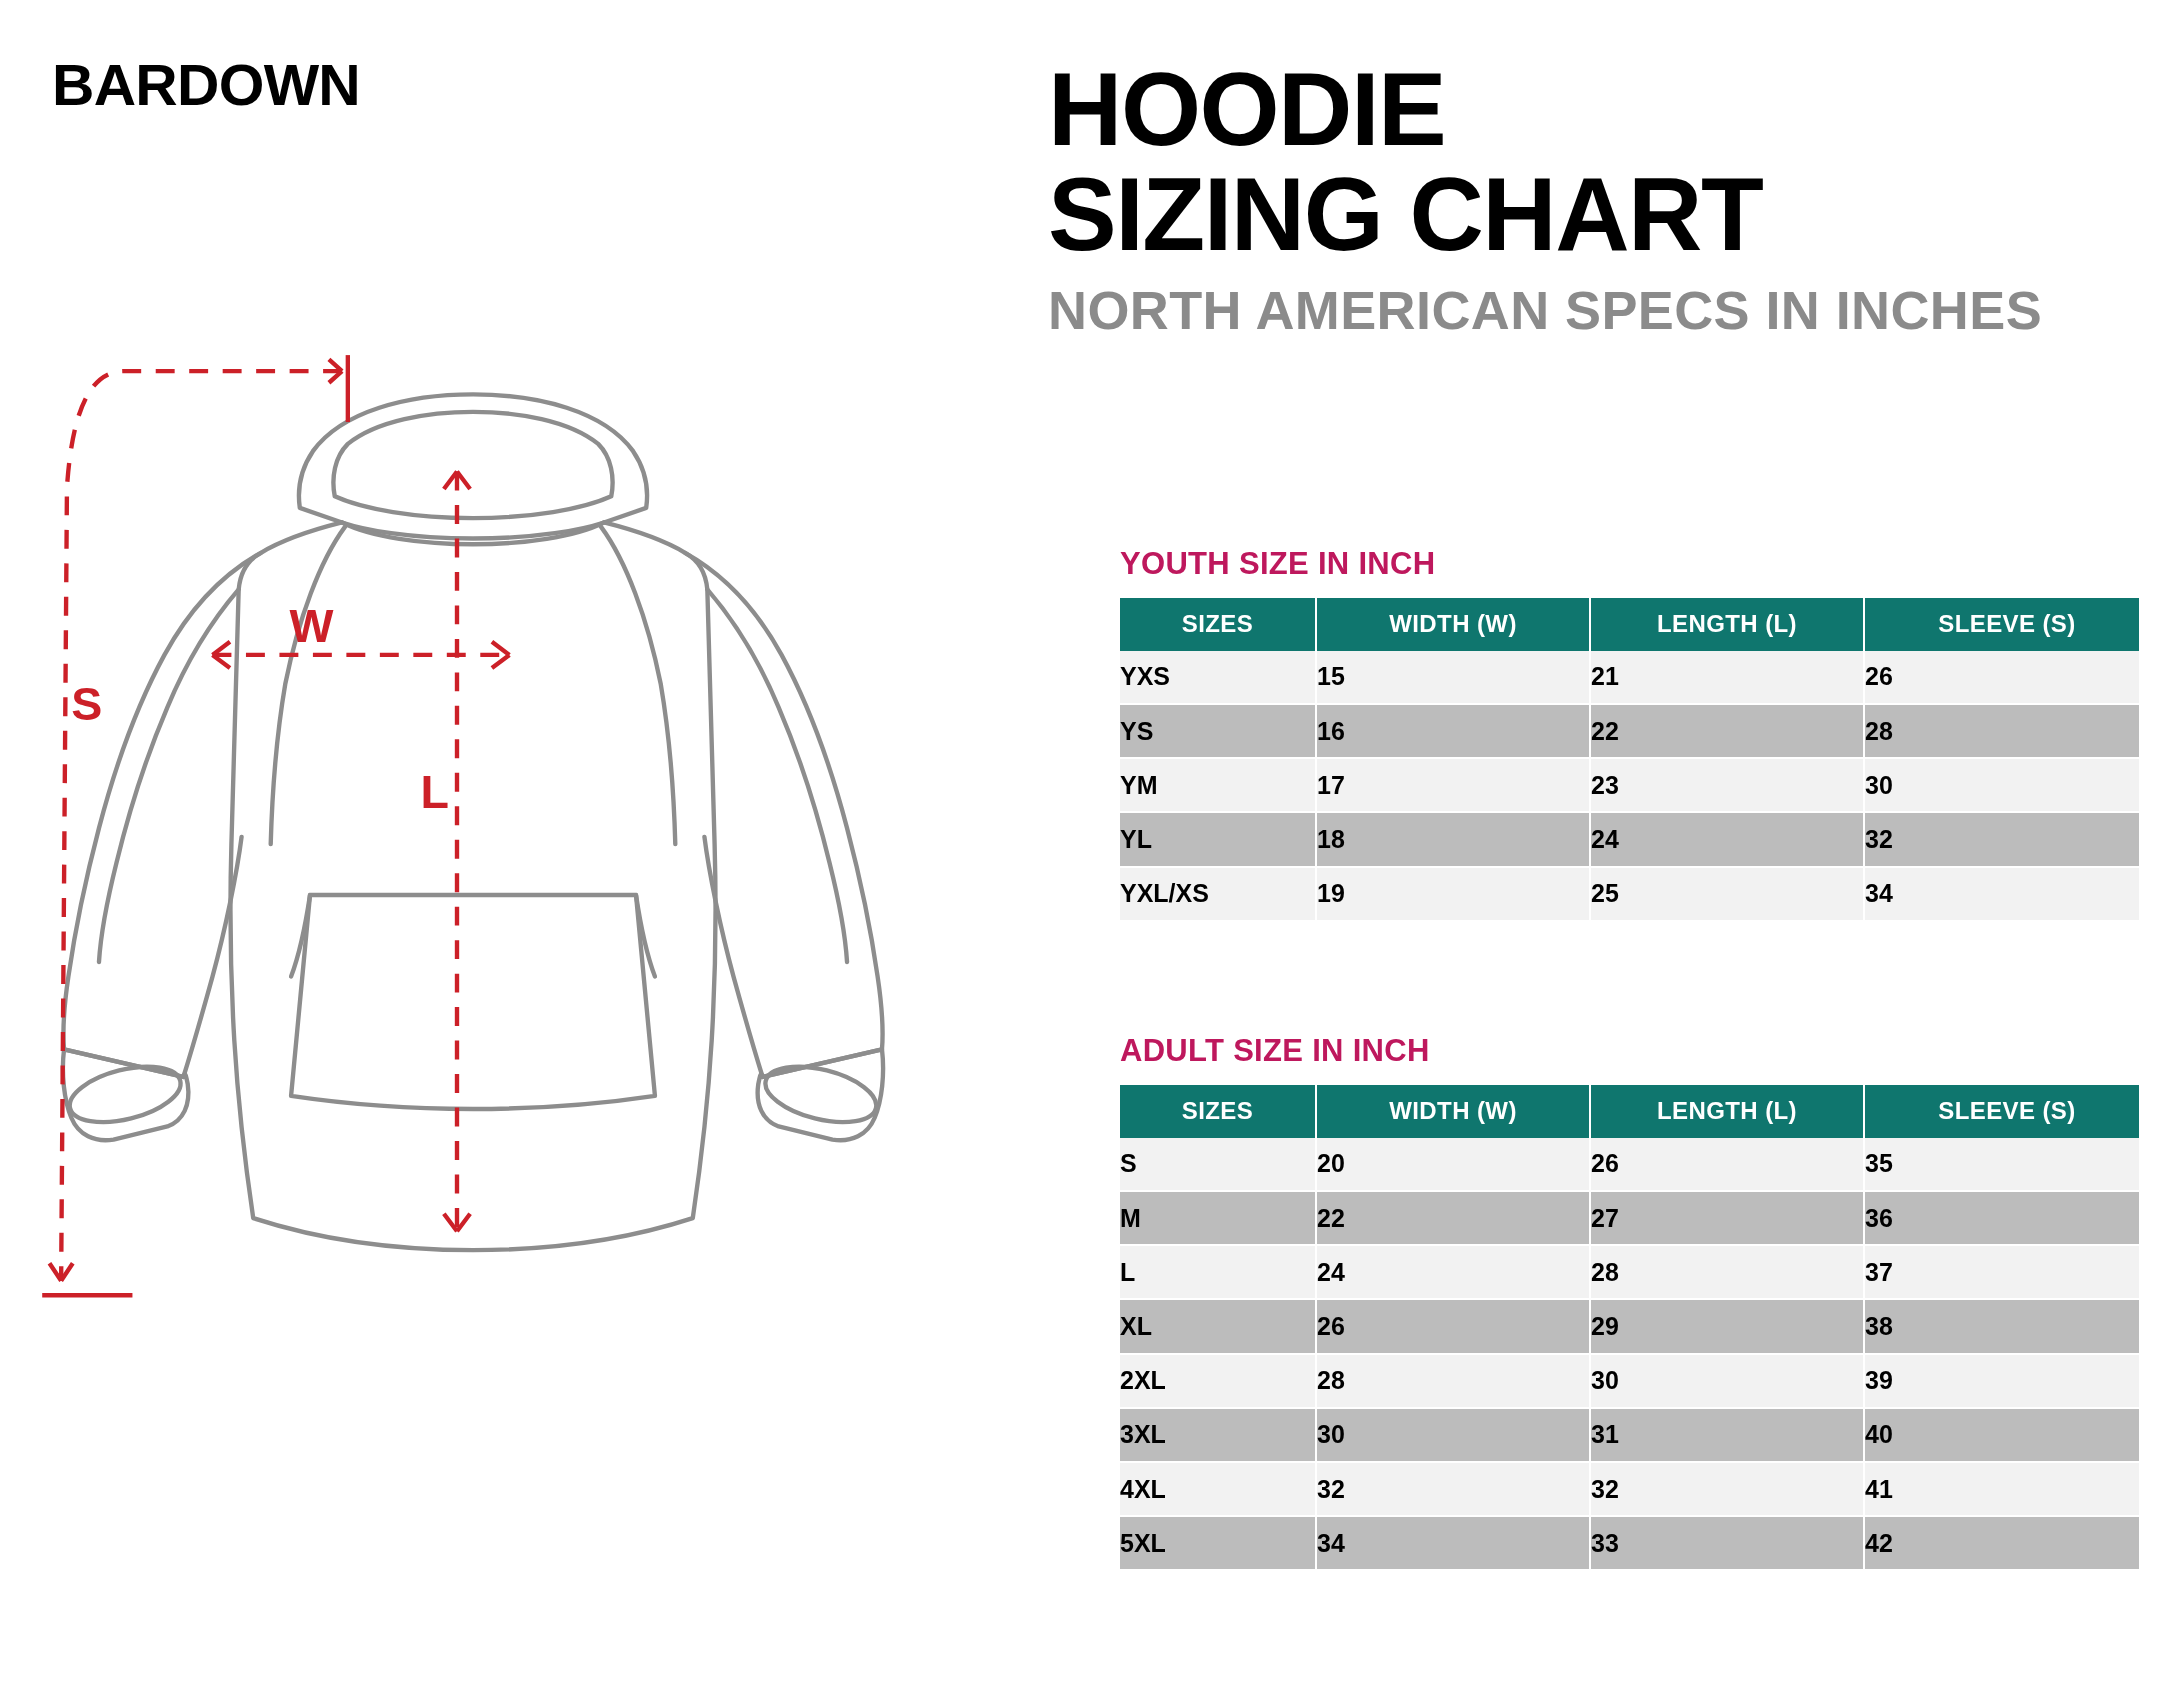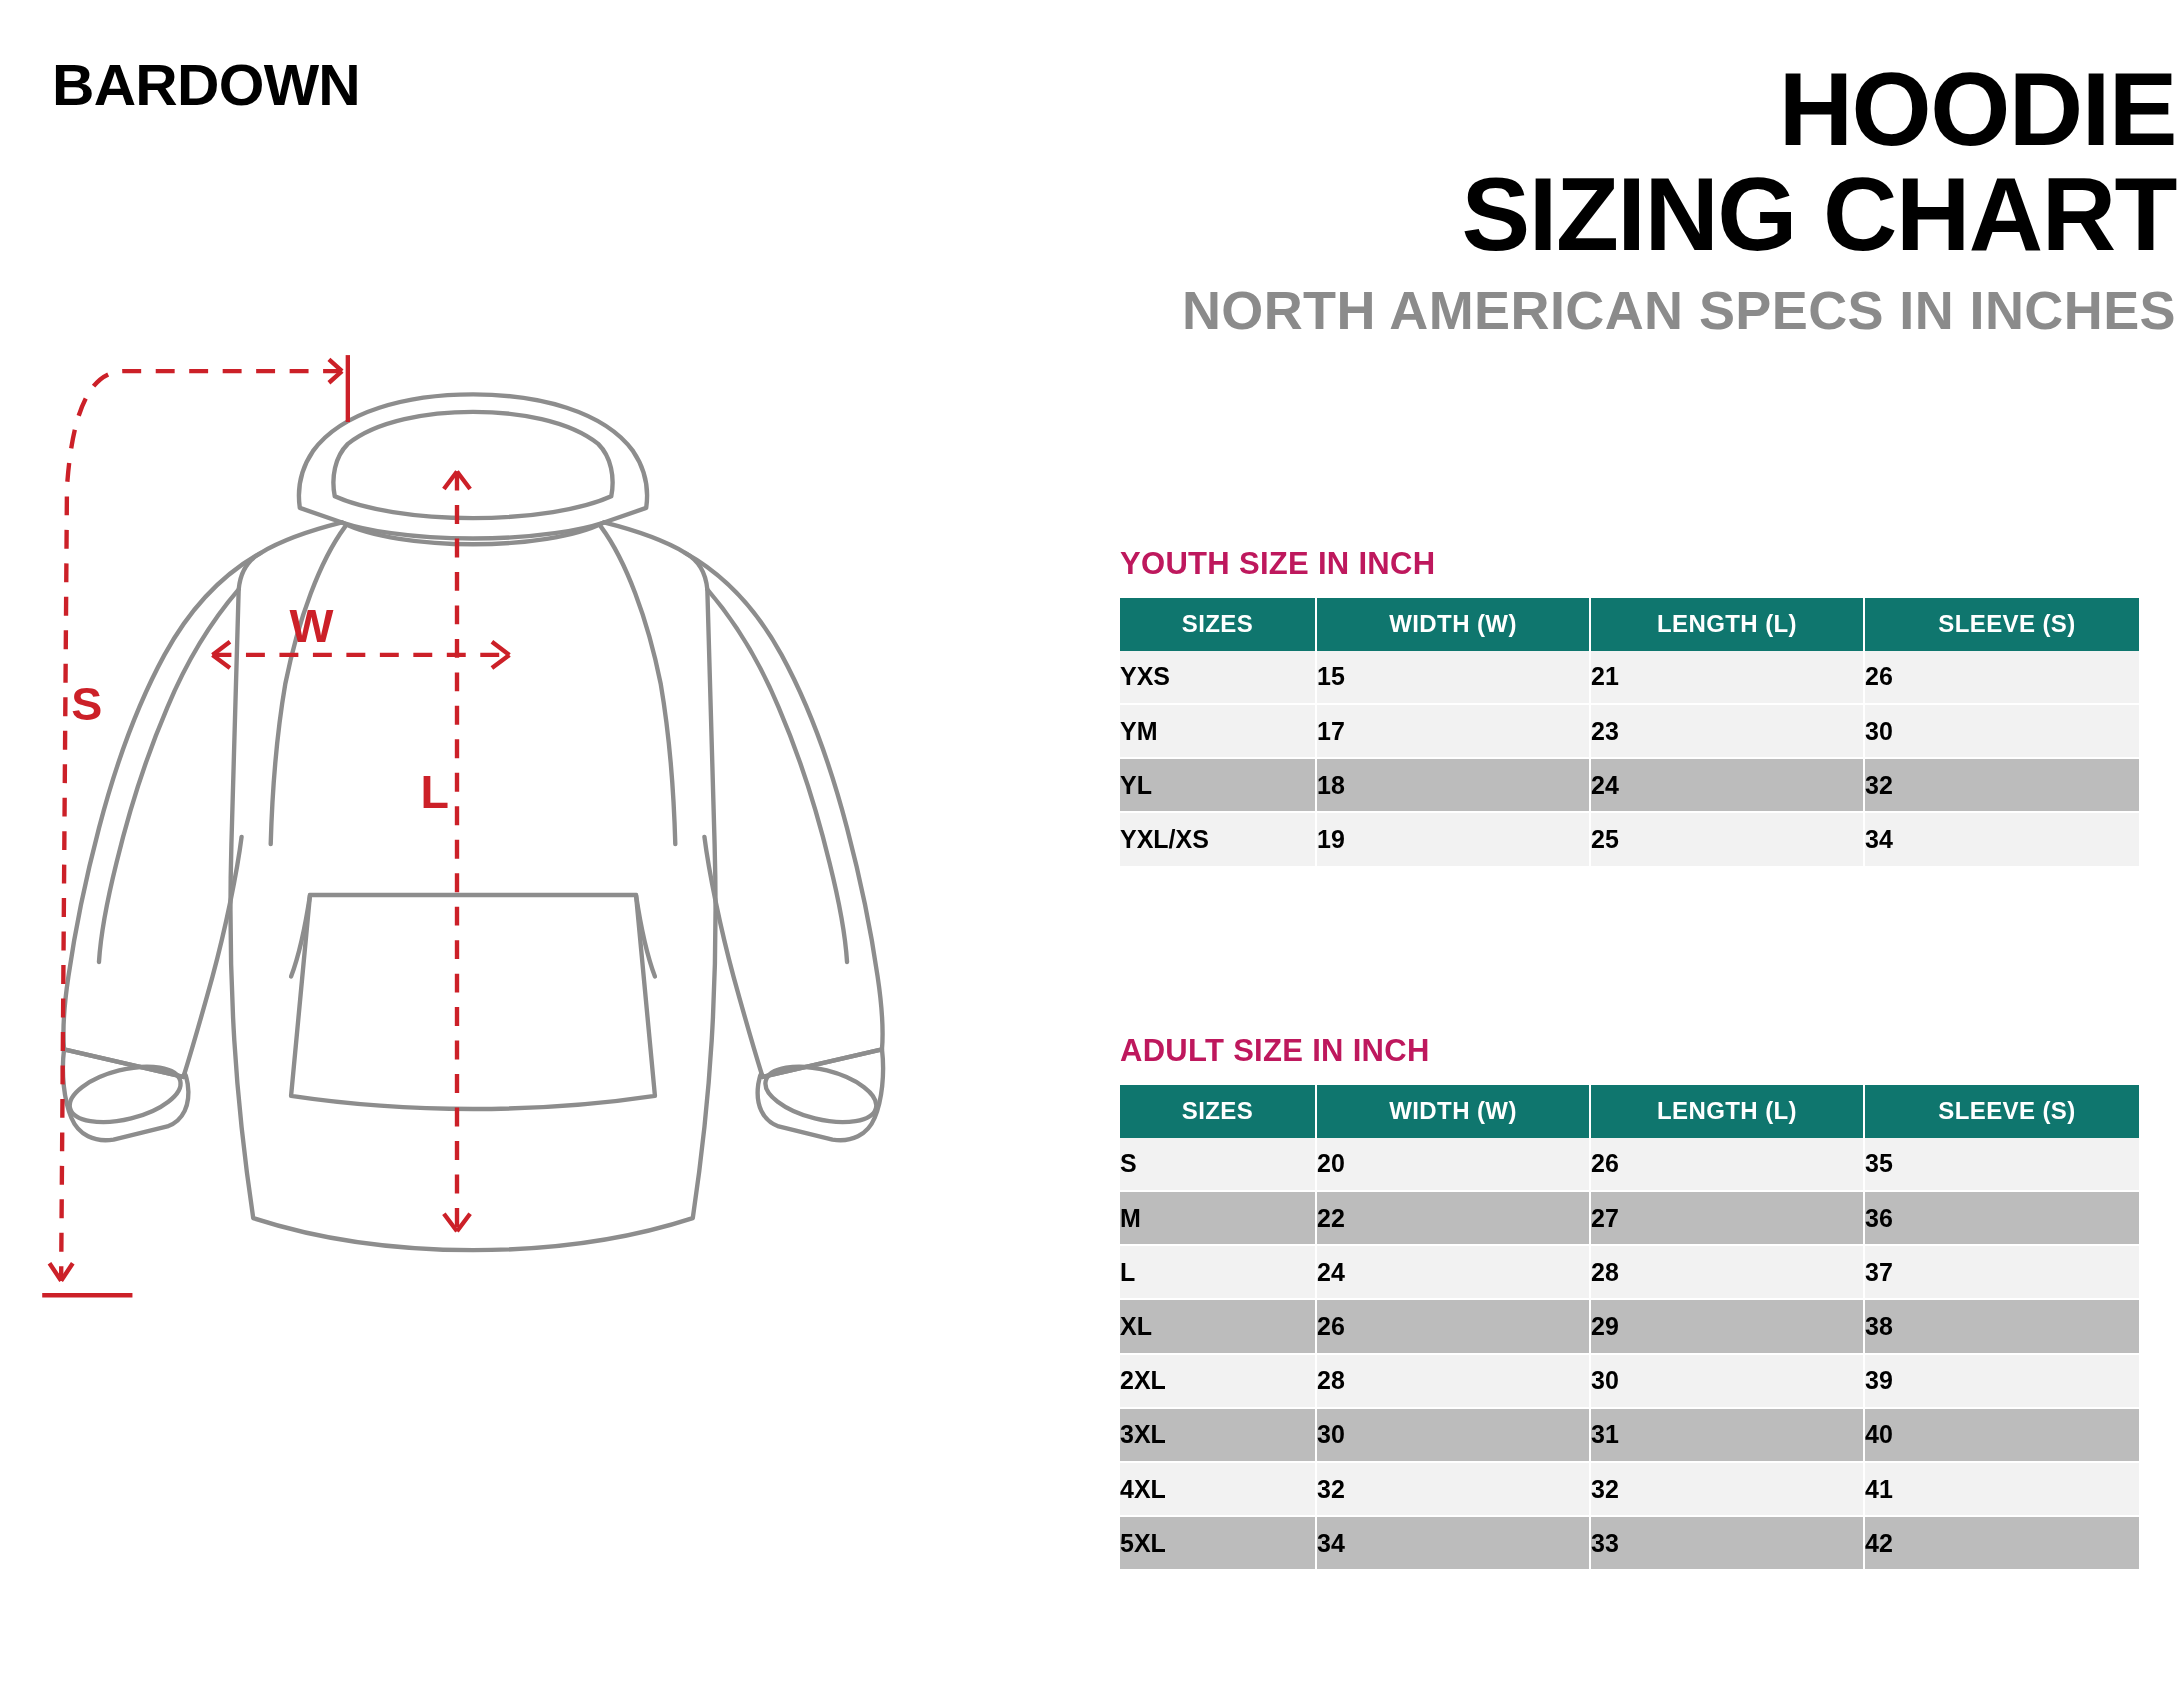--- a/index.html
+++ b/index.html
@@ -26,24 +26,24 @@
     font-size: 57px;
     letter-spacing: -0.7px;
     transform: scaleX(1.03);
     transform-origin: left top;
     color: #000;
   }
 
   
   .title-block {
     position: absolute;
-    left: 1099px;
+    left: 1048px;
     top: 57px;
     width: 1077px;
-    text-align: right;
+    text-align: left;
   }
   .title-line {
     font-weight: bold;
     font-size: 103px;
     line-height: 1.02;
     letter-spacing: -1.5px;
     color: #000;
   }
   .subtitle {
     margin-top: 11.6px;
@@ -243,20 +243,26 @@
         <th>SLEEVE (S)</th>
       </tr>
     </thead>
     <tbody>
       <tr class="row-light">
         <td>YXS</td>
         <td>15</td>
         <td>21</td>
         <td>26</td>
       </tr>
+      <tr class="row-dark">
+        <td>YS</td>
+        <td>16</td>
+        <td>22</td>
+        <td>28</td>
+      </tr>
       <tr class="row-light">
         <td>YM</td>
         <td>17</td>
         <td>23</td>
         <td>30</td>
       </tr>
       <tr class="row-dark">
         <td>YL</td>
         <td>18</td>
         <td>24</td>

